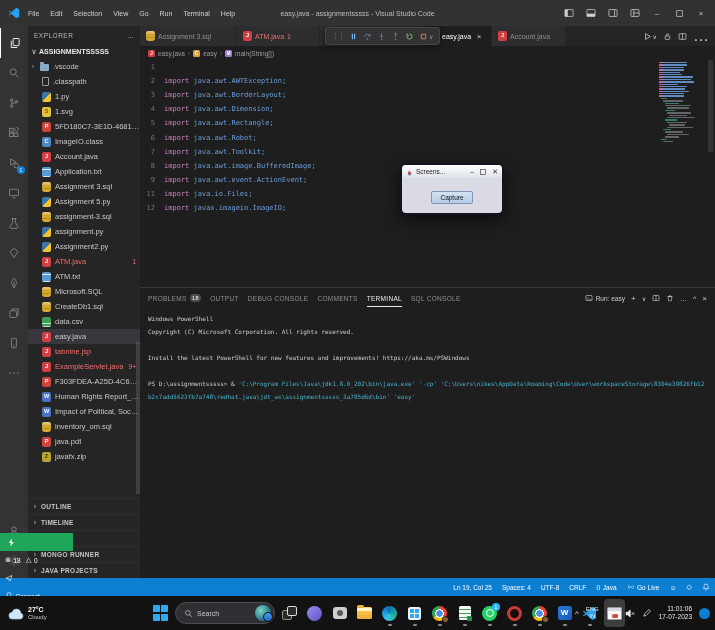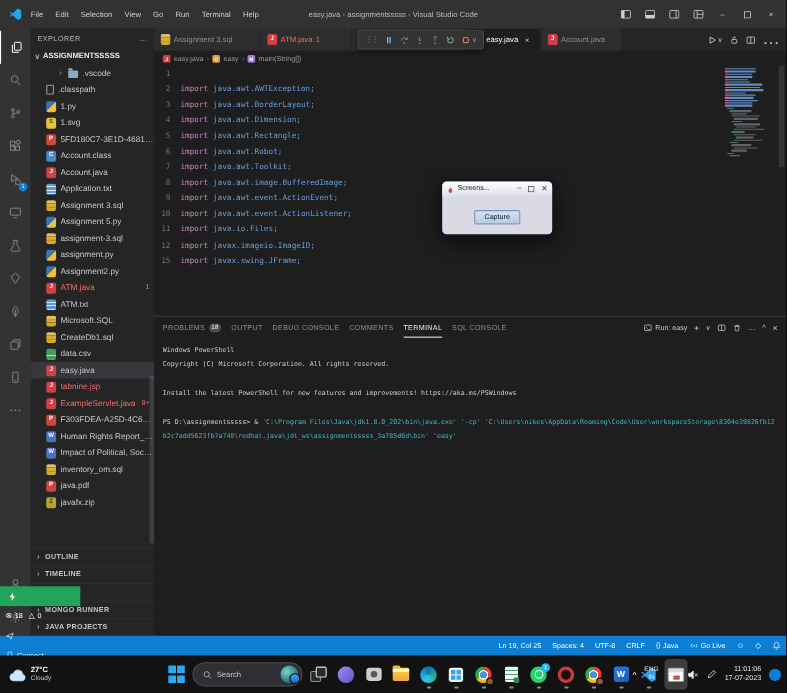--- a/index.html
+++ b/index.html
@@ -32,21 +32,21 @@
   .sidebar{position:absolute;left:28px;top:26px;width:112px;height:552px;background:#252526;
     display:flex;flex-direction:column;overflow:hidden;z-index:10}
   .sb-head{height:18px;display:flex;align-items:center;padding:0 6px;font-size:6.5px;
     letter-spacing:.5px;color:#b8b8b8}
   .sb-head .more{margin-left:auto;color:#cfcfcf}
   .sb-root{height:15px;display:flex;align-items:center;gap:2px;font-weight:700;font-size:7px;color:#e8e8e8;padding-left:3px}
   .chev{color:#a8a8a8;font-size:7px;width:6px;text-align:center;flex:none}
   .filelist{flex:none}
   .frow{display:flex;align-items:center;height:15px;padding-left:14px;gap:4px;font-size:7.5px;
     color:#c8c8c8;white-space:nowrap;overflow:hidden;cursor:default}
-  .frow.haschev{padding-left:24px}
+  .frow.haschev{padding-left:2px}
   .frow.selected{background:#37373d}
   .frow .lbl{overflow:hidden;text-overflow:ellipsis}
   .frow .lbl.error{color:#f26d6d}
   .badge-err{margin-left:auto;margin-right:4px;color:#f26d6d;font-size:6.5px;flex:none}
   .sb-spacer{flex:1}
   .section{display:flex;height:16px;align-items:center;gap:3px;font-weight:700;font-size:6.5px;
     letter-spacing:.3px;color:#c5c5c5;border-top:1px solid #2e2e30;padding-left:4px}
   .sb-scrollthumb{position:absolute;right:0;top:316px;width:4px;height:152px;background:rgba(255,255,255,.12)}
 
   
@@ -340,21 +340,21 @@
         <div class="frow">
           <span class="fic fic-svg">S</span>
           <span class="lbl">1.svg</span>
         </div>
         <div class="frow">
           <span class="fic fic-pdf">P</span>
           <span class="lbl">5FD180C7-3E1D-4681-81C5-441...</span>
         </div>
         <div class="frow">
           <span class="fic fic-class">C</span>
-          <span class="lbl">Account.class</span>
+          <span class="lbl">ImageIO.class</span>
         </div>
         <div class="frow">
           <span class="fic fic-java">J</span>
           <span class="lbl">Account.java</span>
         </div>
         <div class="frow">
           <span class="fic fic-txt"></span>
           <span class="lbl">Application.txt</span>
         </div>
         <div class="frow">
@@ -601,34 +601,26 @@
           </div>
           <div class="cl">
             <span class="gut">8</span>
             <span class="txt"><span class="kw">import</span><span class="pkg"> java.awt.image.BufferedImage;</span></span>
           </div>
           <div class="cl">
             <span class="gut">9</span>
             <span class="txt"><span class="kw">import</span><span class="pkg"> java.awt.event.ActionEvent;</span></span>
           </div>
           <div class="cl">
-            <span class="gut">10</span>
-            <span class="txt"><span class="kw">import</span><span class="pkg"> java.awt.event.ActionListener;</span></span>
-          </div>
-          <div class="cl">
             <span class="gut">11</span>
             <span class="txt"><span class="kw">import</span><span class="pkg"> java.io.Files;</span></span>
           </div>
           <div class="cl">
             <span class="gut">12</span>
             <span class="txt"><span class="kw">import</span><span class="pkg"> javax.imageio.ImageIO;</span></span>
-          </div>
-          <div class="cl">
-            <span class="gut">15</span>
-            <span class="txt"><span class="kw">import</span><span class="pkg"> javax.swing.JFrame;</span></span>
           </div>
         </div>
       <div class="minimap" id="minimap">
           <div class="mmrow" style="background: linear-gradient(90deg, rgb(197, 134, 192) 0px, rgb(197, 134, 192) 4px, rgb(106, 159, 222) 4px, rgb(106, 159, 222) 100%); width: 27.55px; opacity: 0.85;"></div>
           <div class="mmrow" style="background: linear-gradient(90deg, rgb(197, 134, 192) 0px, rgb(197, 134, 192) 4px, rgb(106, 159, 222) 4px, rgb(106, 159, 222) 100%); width: 27.55px; opacity: 0.85;"></div>
           <div class="mmrow" style="background: linear-gradient(90deg, rgb(197, 134, 192) 0px, rgb(197, 134, 192) 4px, rgb(106, 159, 222) 4px, rgb(106, 159, 222) 100%); width: 24.7px; opacity: 0.85;"></div>
           <div class="mmrow" style="background: linear-gradient(90deg, rgb(197, 134, 192) 0px, rgb(197, 134, 192) 4px, rgb(106, 159, 222) 4px, rgb(106, 159, 222) 100%); width: 24.7px; opacity: 0.85;"></div>
           <div class="mmrow" style="background: linear-gradient(90deg, rgb(197, 134, 192) 0px, rgb(197, 134, 192) 4px, rgb(106, 159, 222) 4px, rgb(106, 159, 222) 100%); width: 20.9px; opacity: 0.85;"></div>
           <div class="mmrow" style="background: linear-gradient(90deg, rgb(197, 134, 192) 0px, rgb(197, 134, 192) 4px, rgb(106, 159, 222) 4px, rgb(106, 159, 222) 100%); width: 22.8px; opacity: 0.85;"></div>
           <div class="mmrow" style="background: linear-gradient(90deg, rgb(197, 134, 192) 0px, rgb(197, 134, 192) 4px, rgb(106, 159, 222) 4px, rgb(106, 159, 222) 100%); width: 34.2px; opacity: 0.85;"></div>

